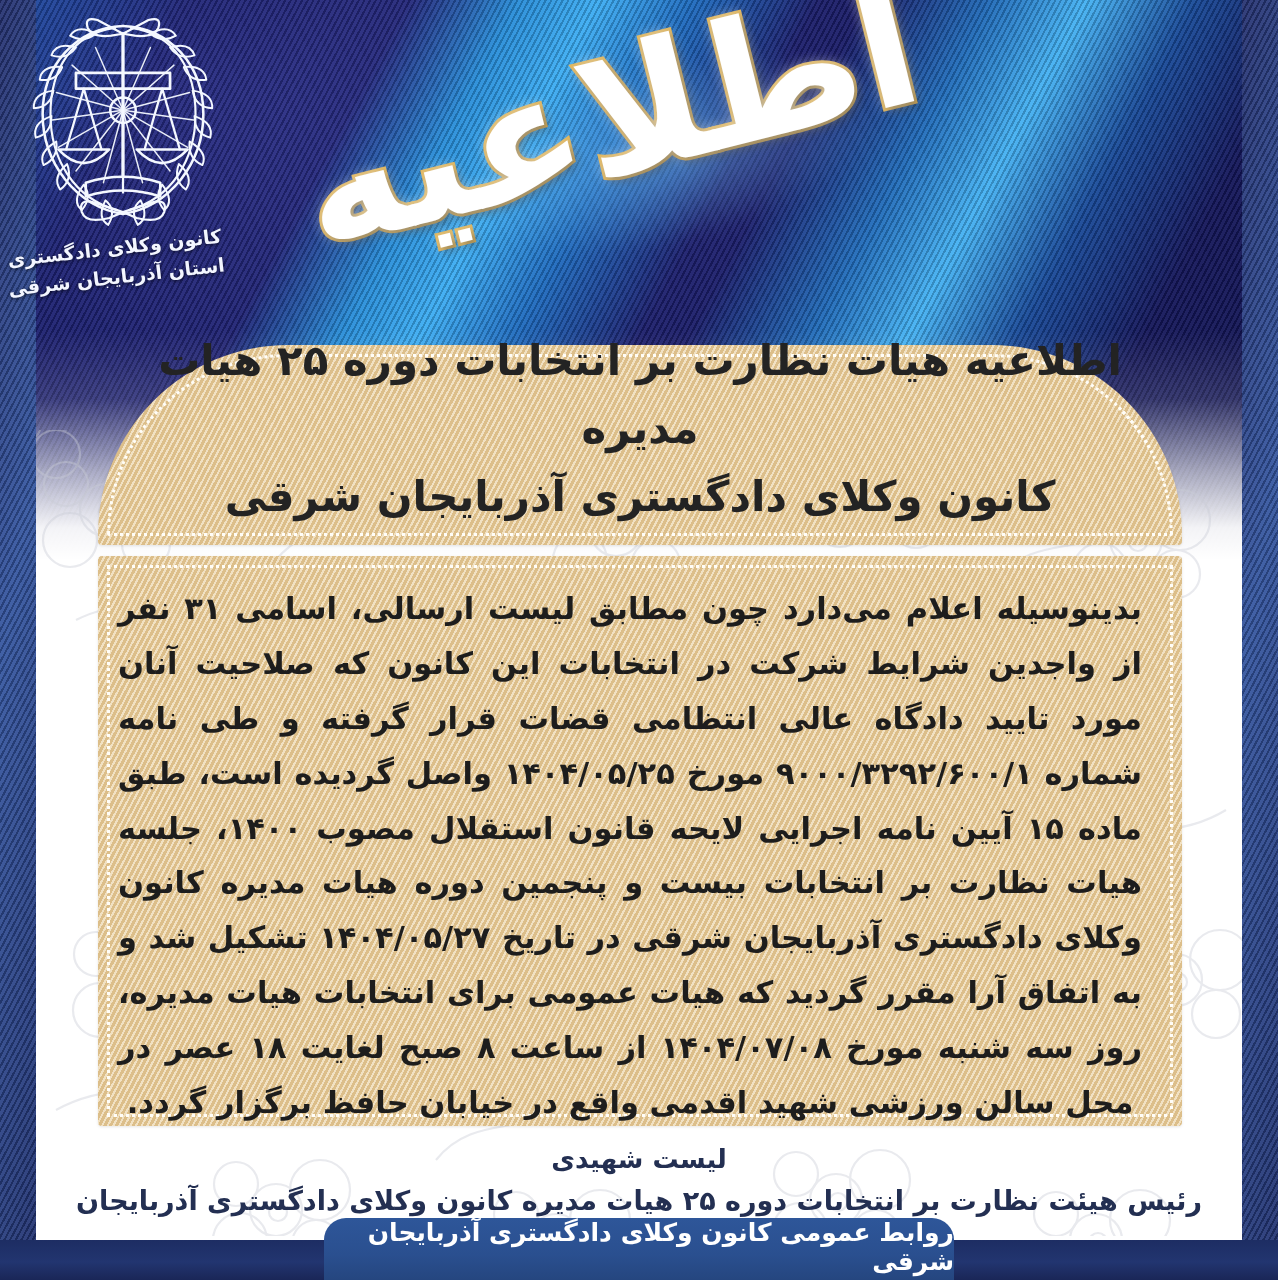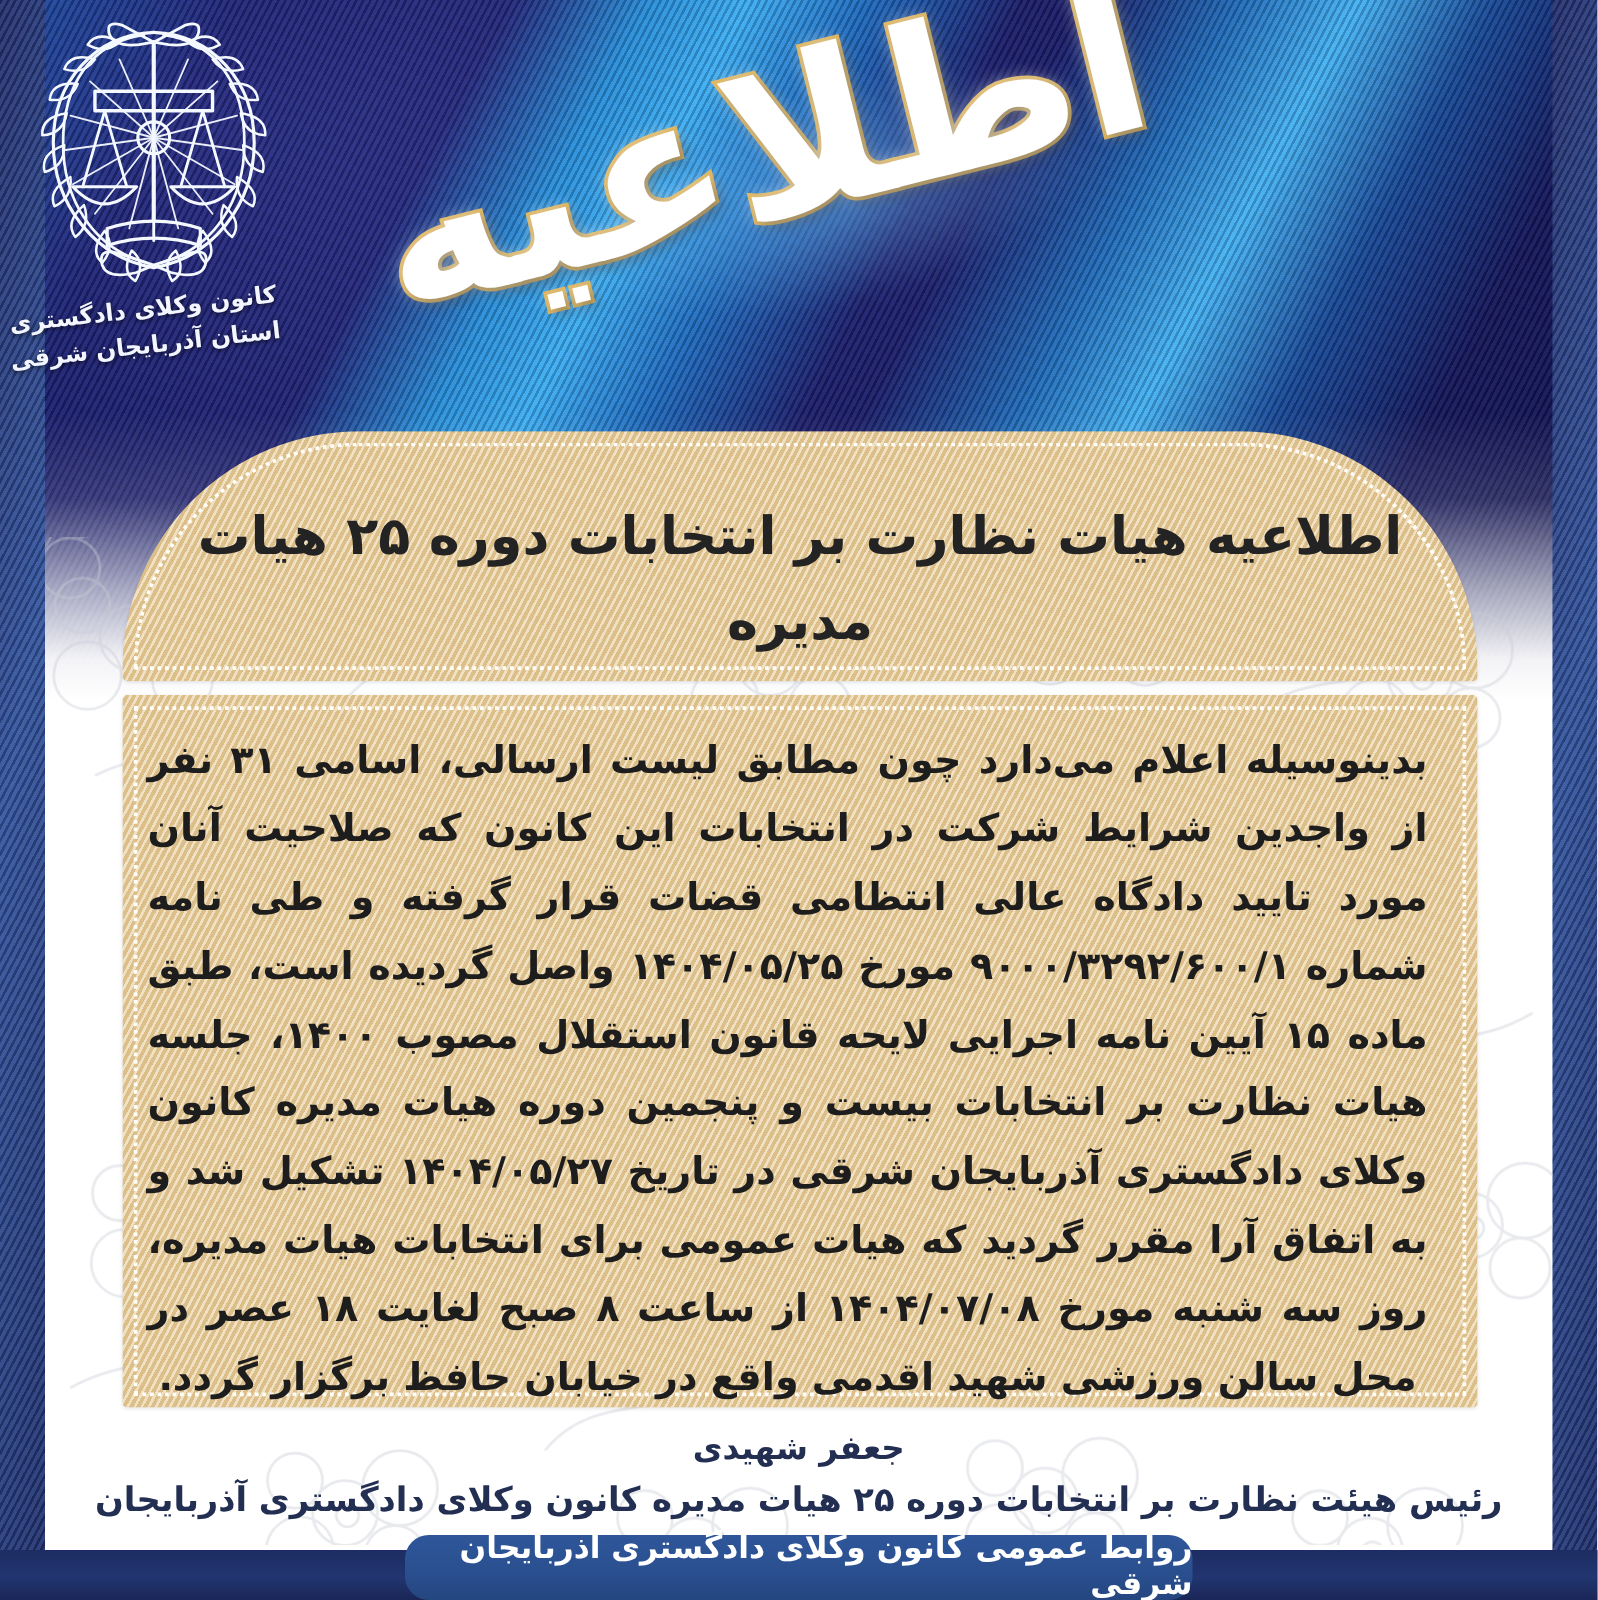--- a/index.html
+++ b/index.html
@@ -197,25 +197,25 @@
   .sig-name{font-size:26px;font-weight:700;line-height:1.5;margin-bottom:2px;}
   .sig-title{font-size:27px;font-weight:700;line-height:1.45;}
 
   
   .footer-strip{
     position:absolute;left:0;right:0;bottom:0;height:40px;z-index:7;
     background:linear-gradient(to bottom,#1d2d63 0%,#223570 55%,#1a2657 100%);
   }
   .footer-badge{
     position:absolute;left:50%;transform:translateX(-50%);
-    bottom:0;width:630px;height:52px;z-index:8;
+    bottom:0;width:630px;height:62px;z-index:8;
     background:linear-gradient(to bottom,#2e5699 0%,#2a4f8f 60%,#25467f 100%);
     border-top-left-radius:22px;
     border-top-right-radius:22px;
-    display:flex;align-items:center;justify-content:center;border-radius:19px;
+    display:flex;align-items:center;justify-content:center;
   }
   .footer-badge span{
     color:#ffffff;font-size:25px;font-weight:700;letter-spacing:-.1px;
     padding-bottom:4px;
   }
 </style>
 </head>
 <body>
 
 <div class="poster">
@@ -350,32 +350,33 @@
 
   <div class="hero-word">
     <div class="glow"></div>
     <div class="txt">اطلاعیه</div>
   </div>
 
   <div class="tan-common panel-head">
     <div class="tan-inner-dots"></div>
     <div class="head-text">
       <div>اطلاعیه هیات نظارت بر انتخابات دوره ۲۵ هیات مدیره</div>
+      <div>کانون وکلای دادگستری آذربایجان شرقی</div>
     </div>
   </div>
 
   <div class="tan-common panel-body">
     <div class="tan-inner-dots"></div>
     <div class="body-text">
       <p>بدینوسیله اعلام می‌دارد چون مطابق لیست ارسالی، اسامی ۳۱ نفر از واجدین شرایط شرکت در انتخابات این کانون که صلاحیت آنان مورد تایید دادگاه عالی انتظامی قضات قرار گرفته و طی نامه شماره ۹۰۰۰/۳۲۹۲/۶۰۰/۱ مورخ ۱۴۰۴/۰۵/۲۵ واصل گردیده است، طبق ماده ۱۵ آیین نامه اجرایی لایحه قانون استقلال مصوب ۱۴۰۰، جلسه هیات نظارت بر انتخابات بیست و پنجمین دوره هیات مدیره کانون وکلای دادگستری آذربایجان شرقی در تاریخ ۱۴۰۴/۰۵/۲۷ تشکیل شد و به اتفاق آرا مقرر گردید که هیات عمومی برای انتخابات هیات مدیره، روز سه شنبه مورخ ۱۴۰۴/۰۷/۰۸ از ساعت ۸ صبح لغایت ۱۸ عصر در محل سالن ورزشی شهید اقدمی واقع در خیابان حافظ برگزار گردد.</p>
     </div>
   </div>
 
   <div class="signature">
-    <div class="sig-name">جعفر شهیدی</div>
+    <div class="sig-name">لیست شهیدی</div>
     <div class="sig-title">رئیس هیئت نظارت بر انتخابات دوره ۲۵ هیات مدیره کانون وکلای دادگستری آذربایجان شرقی</div>
   </div>
 
   <div class="footer-strip"></div>
   <div class="footer-badge">
     <span>روابط عمومی کانون وکلای دادگستری آذربایجان شرقی</span>
   </div>
 
 </div>
 

